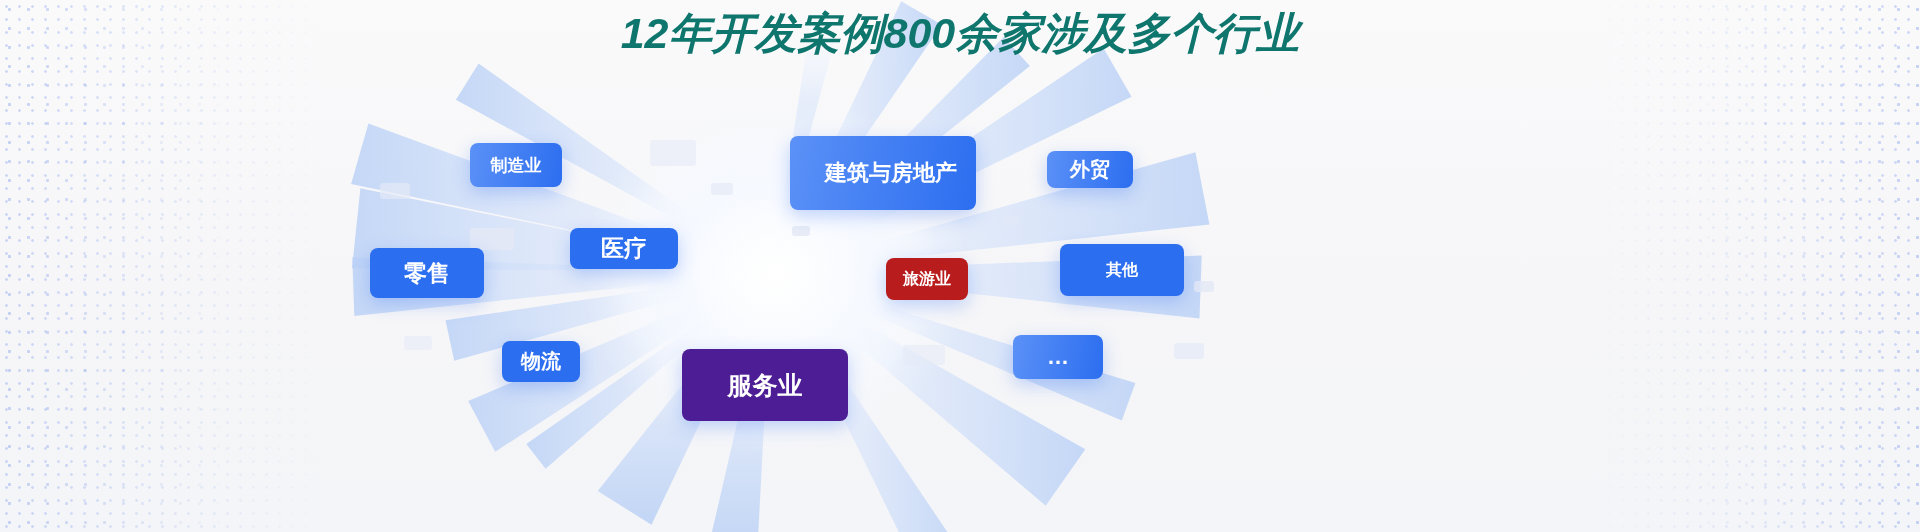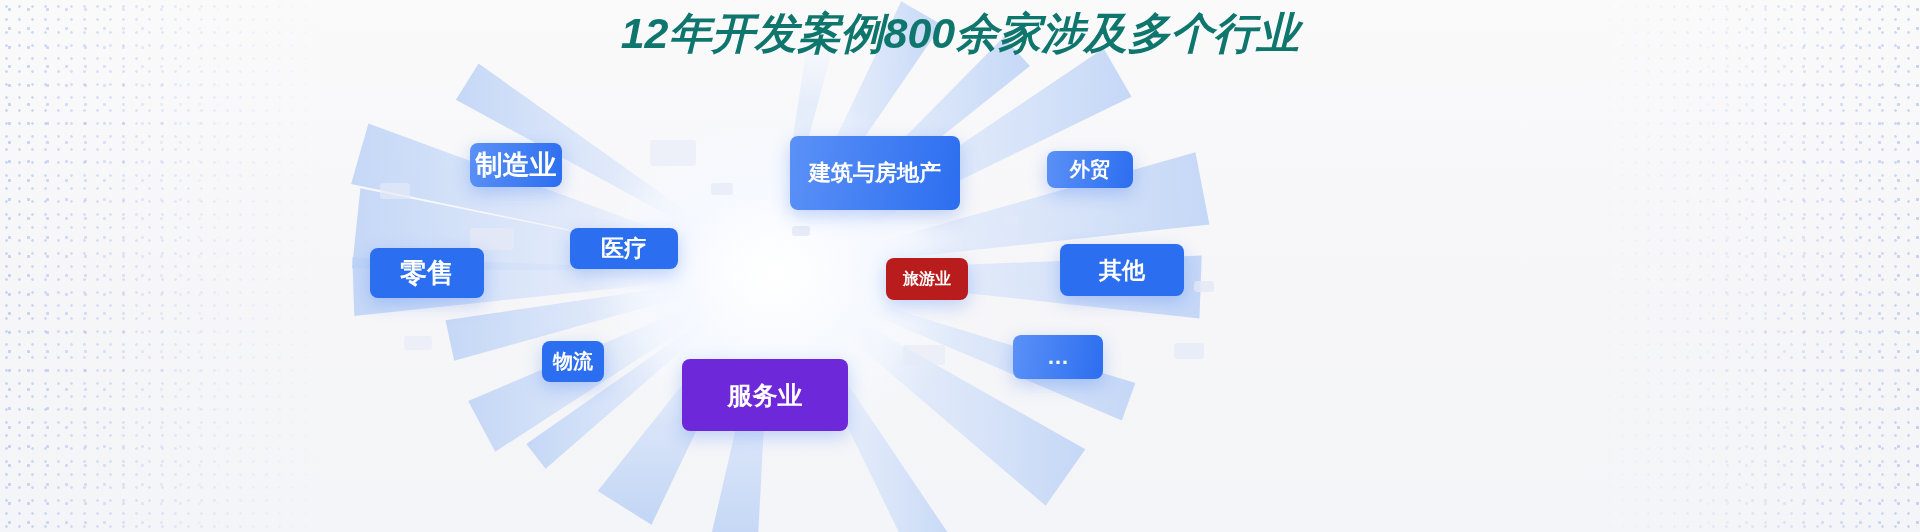--- a/index.html
+++ b/index.html
@@ -116,45 +116,45 @@
       <div class="block" style="left: 1174px; top: 343px; width: 30px; height: 16px; opacity: 0.7;"></div>
       <div class="block" style="left: 1194px; top: 281px; width: 20px; height: 11px; opacity: 0.85;"></div>
       <div class="block" style="left: 1003px; top: 216px; width: 16px; height: 9px; opacity: 0.55;"></div>
     </div>
 
   <div class="header">
     <div class="title">12年开发案例800余家涉及多个行业</div>
   </div>
 
   <div id="tags">
-      <div class="tag" style="left: 470px; top: 143px; width: 92px; height: 44px; font-size: 27px; background: linear-gradient(100deg, rgb(91, 145, 247) 0%, rgb(44, 110, 240) 100%);">
+      <div class="tag" style="left: 470px; top: 143px; width: 92px; height: 44px; font-size: 17px; background: linear-gradient(100deg, rgb(91, 145, 247) 0%, rgb(44, 110, 240) 100%);">
         <span>制造业</span>
       </div>
       <div class="tag" style="left: 570px; top: 228px; width: 108px; height: 41px; font-size: 23px; background: rgb(44, 110, 240);">
         <span>医疗</span>
       </div>
-      <div class="tag" style="left: 370px; top: 248px; width: 114px; height: 50px; font-size: 27px; background: rgb(44, 110, 240);">
+      <div class="tag" style="left: 370px; top: 248px; width: 114px; height: 50px; font-size: 23px; background: rgb(44, 110, 240);">
         <span>零售</span>
       </div>
-      <div class="tag" style="left: 502px; top: 341px; width: 62px; height: 41px; font-size: 20px; background: rgb(44, 110, 240); margin-left: 40px;">
+      <div class="tag" style="left: 502px; top: 341px; width: 78px; height: 41px; font-size: 20px; background: rgb(44, 110, 240);">
         <span>物流</span>
       </div>
-      <div class="tag" style="left: 682px; top: 359px; width: 166px; height: 72px; font-size: 25px; background: #6d28d9;">
+      <div class="tag" style="left: 682px; top: 349px; width: 166px; height: 72px; font-size: 25px; background: #4c1d95;">
         <span>服务业</span>
       </div>
-      <div class="tag" style="left: 790px; top: 136px; width: 170px; height: 74px; font-size: 22px; background: linear-gradient(100deg, rgb(91, 145, 247) 0%, rgb(44, 110, 240) 100%);">
+      <div class="tag" style="left: 790px; top: 136px; width: 170px; height: 74px; font-size: 22px; background: linear-gradient(100deg, rgb(91, 145, 247) 0%, rgb(44, 110, 240) 100%); padding-left: 16px;">
         <span>建筑与房地产</span>
       </div>
       <div class="tag" style="left: 1047px; top: 151px; width: 86px; height: 37px; font-size: 20px; background: linear-gradient(100deg, rgb(91, 145, 247) 0%, rgb(44, 110, 240) 100%); text-align: right;">
         <span>外贸</span>
       </div>
       <div class="tag" style="left: 886px; top: 258px; width: 82px; height: 42px; font-size: 16px; background: #b91c1c;">
         <span>旅游业</span>
       </div>
-      <div class="tag" style="left: 1060px; top: 244px; width: 124px; height: 52px; font-size: 23px; background: rgb(44, 110, 240);">
+      <div class="tag" style="left: 1060px; top: 244px; width: 124px; height: 52px; font-size: 16px; background: rgb(44, 110, 240);">
         <span>其他</span>
       </div>
       <div class="tag" style="left: 1013px; top: 335px; width: 90px; height: 44px; font-size: 22px; background: linear-gradient(100deg, rgb(91, 145, 247) 0%, rgb(44, 110, 240) 100%);">
         <span>…</span>
       </div>
     </div>
 
 </div>
 
 </body></html>

